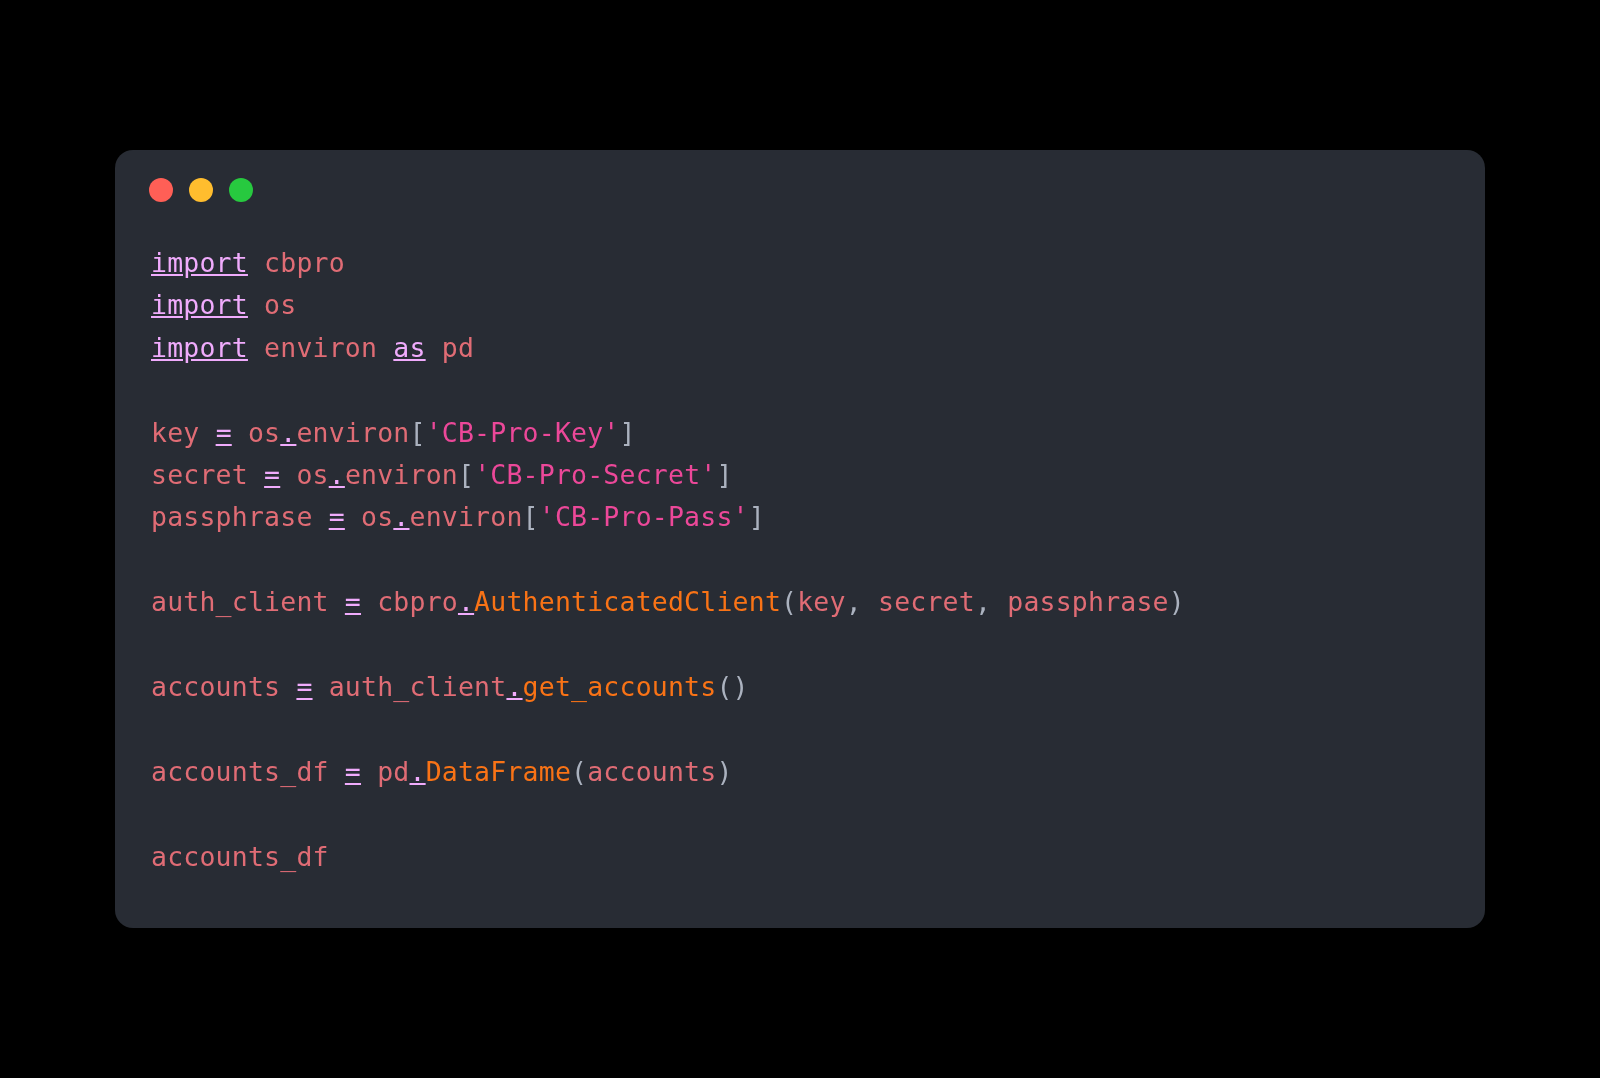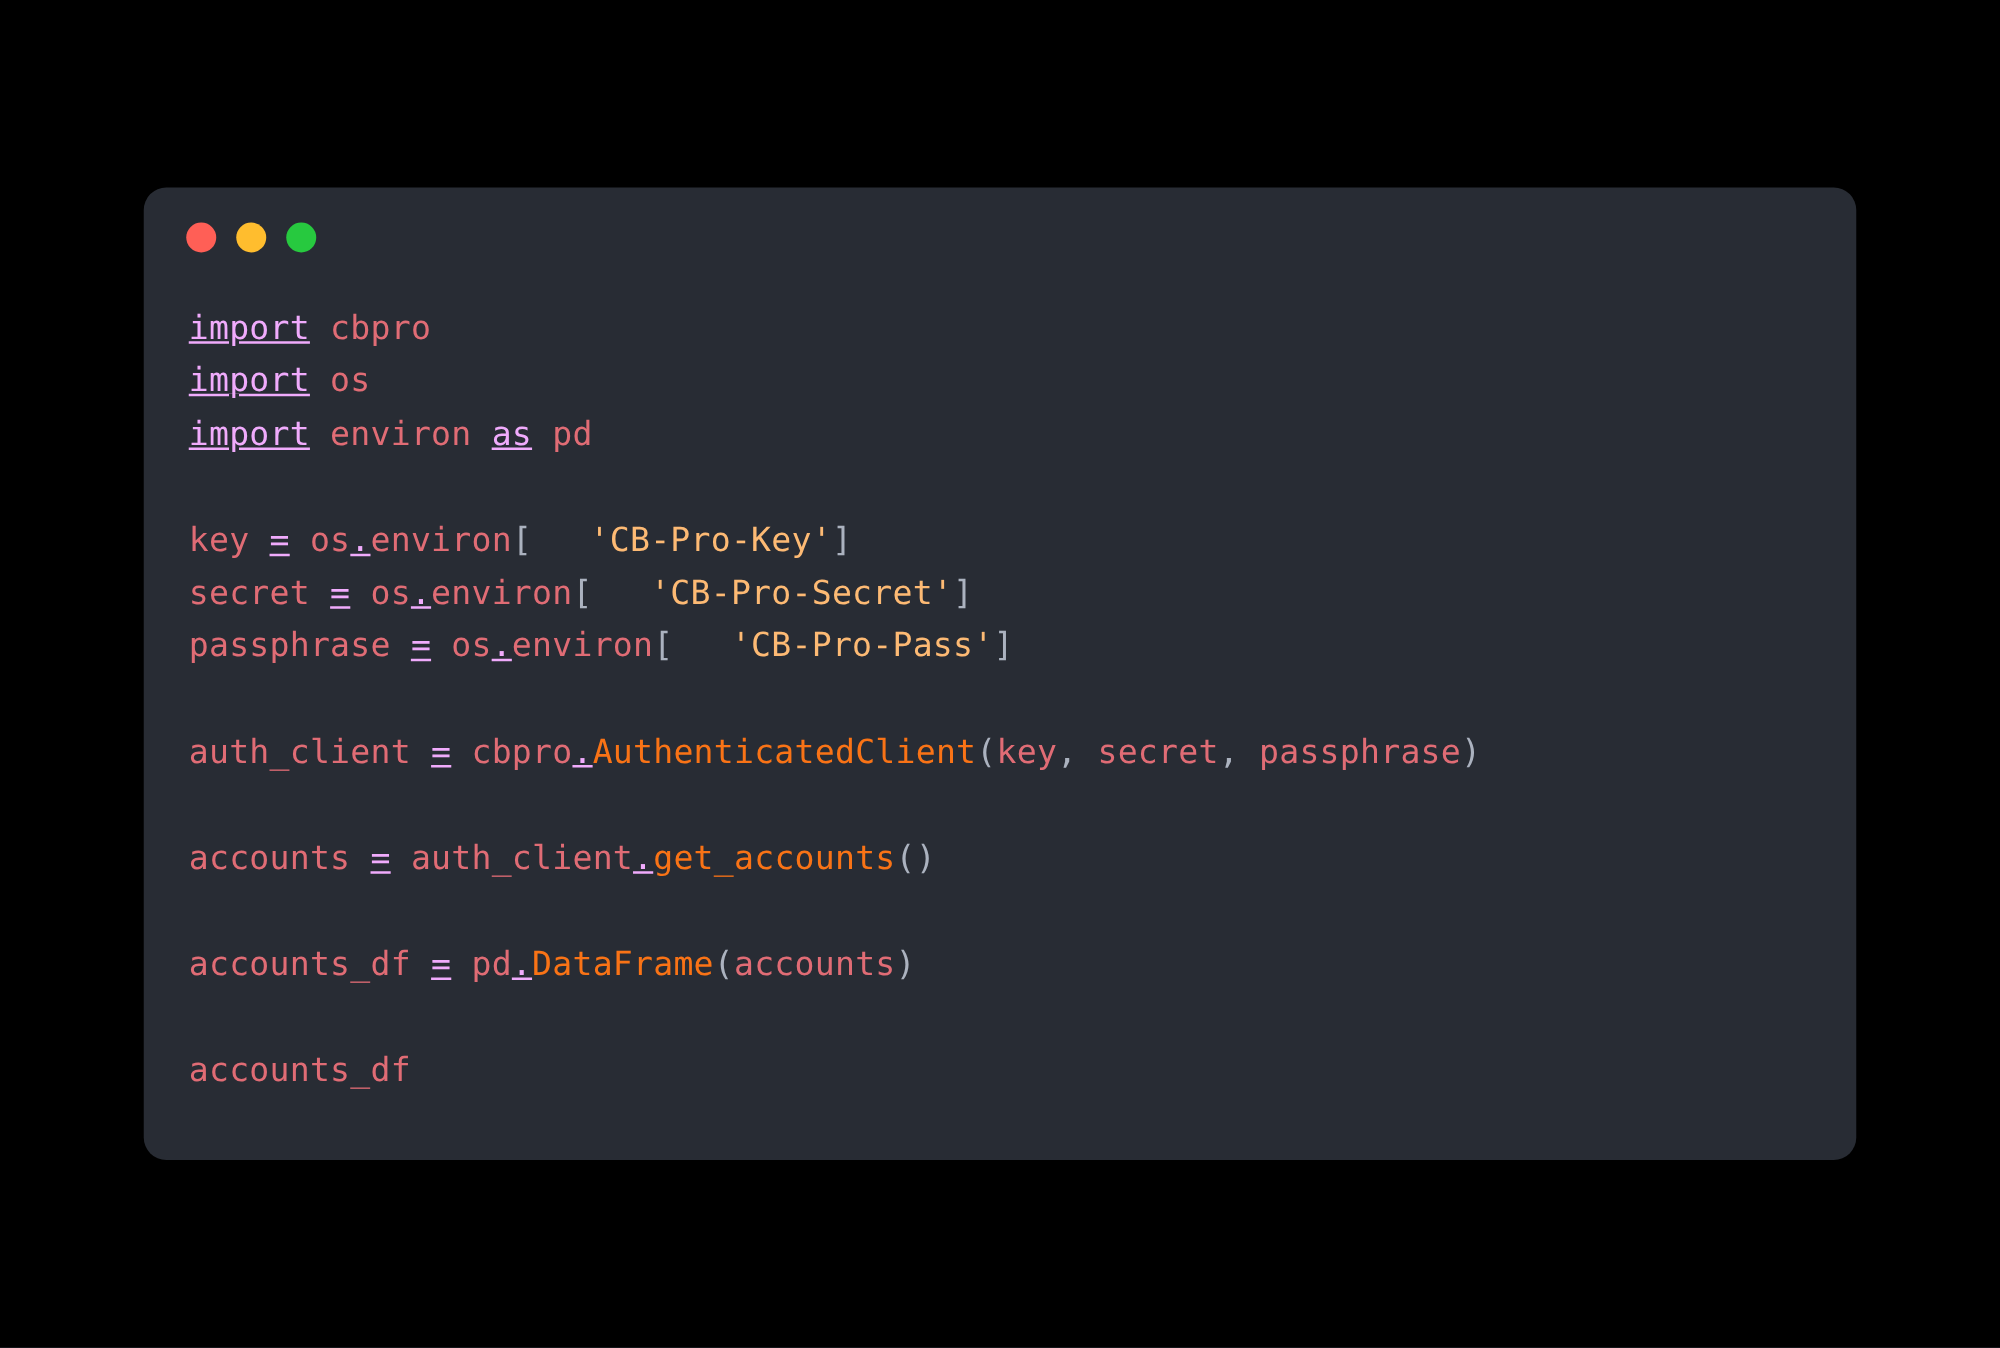--- a/index.html
+++ b/index.html
@@ -37,21 +37,21 @@
     padding: 30px 36px 50px 36px;
     font-size: 26.5px;
     line-height: 1.6;
     white-space: pre;
     color: #abb2bf;
     letter-spacing: 0.2px;
   }
   .kw  { color: #f0abfc; text-decoration: underline; } 
   .var { color: #e06c75; margin-top: 46px; } 
   .fn  { color: #f97316; } 
-  .str { color: #fdba74; margin-left: 46px; } 
+  .str { color: #ec4899; } 
   .pun { color: #abb2bf; } 
 </style>
 </head>
 <body>
 
 <div class="window">
   <div class="titlebar">
     <div class="tl-dot red"></div>
     <div class="tl-dot yellow"></div>
     <div class="tl-dot green"></div>

